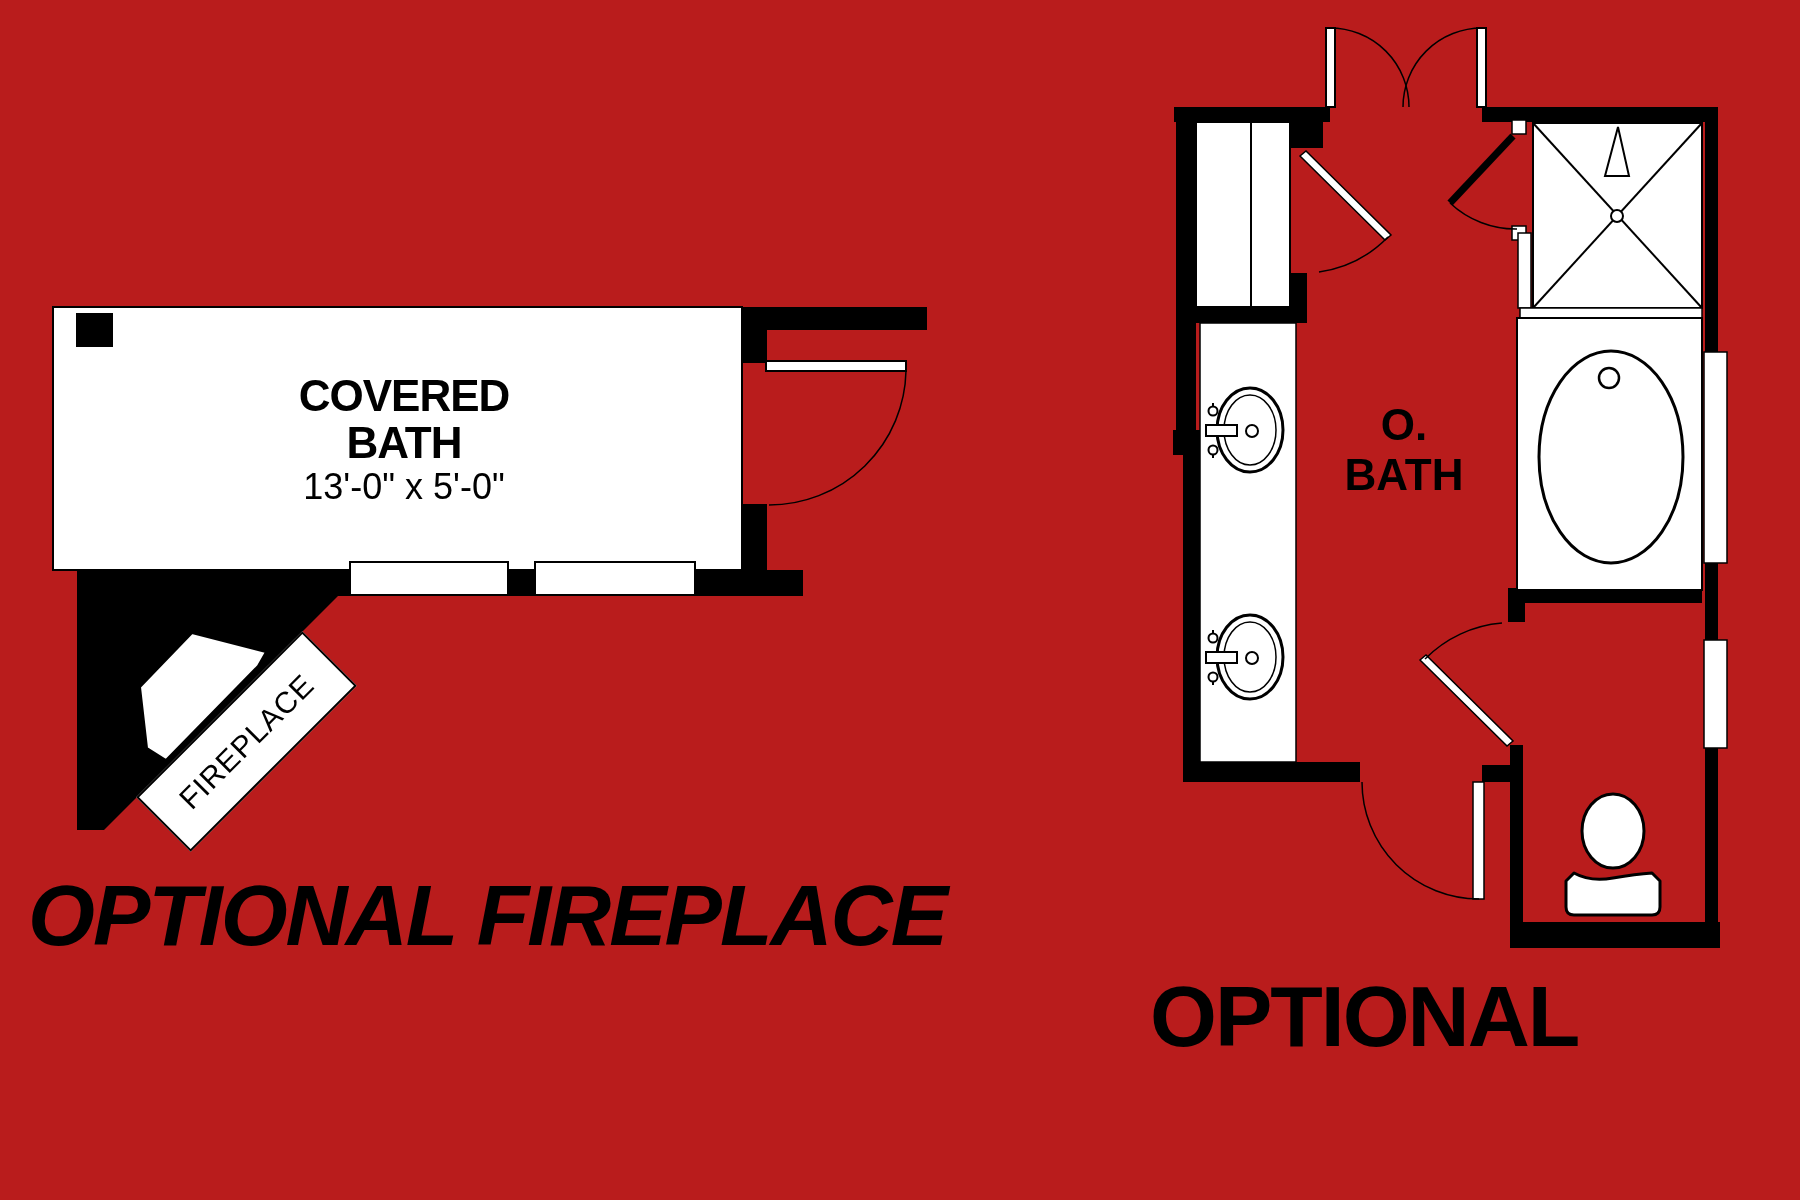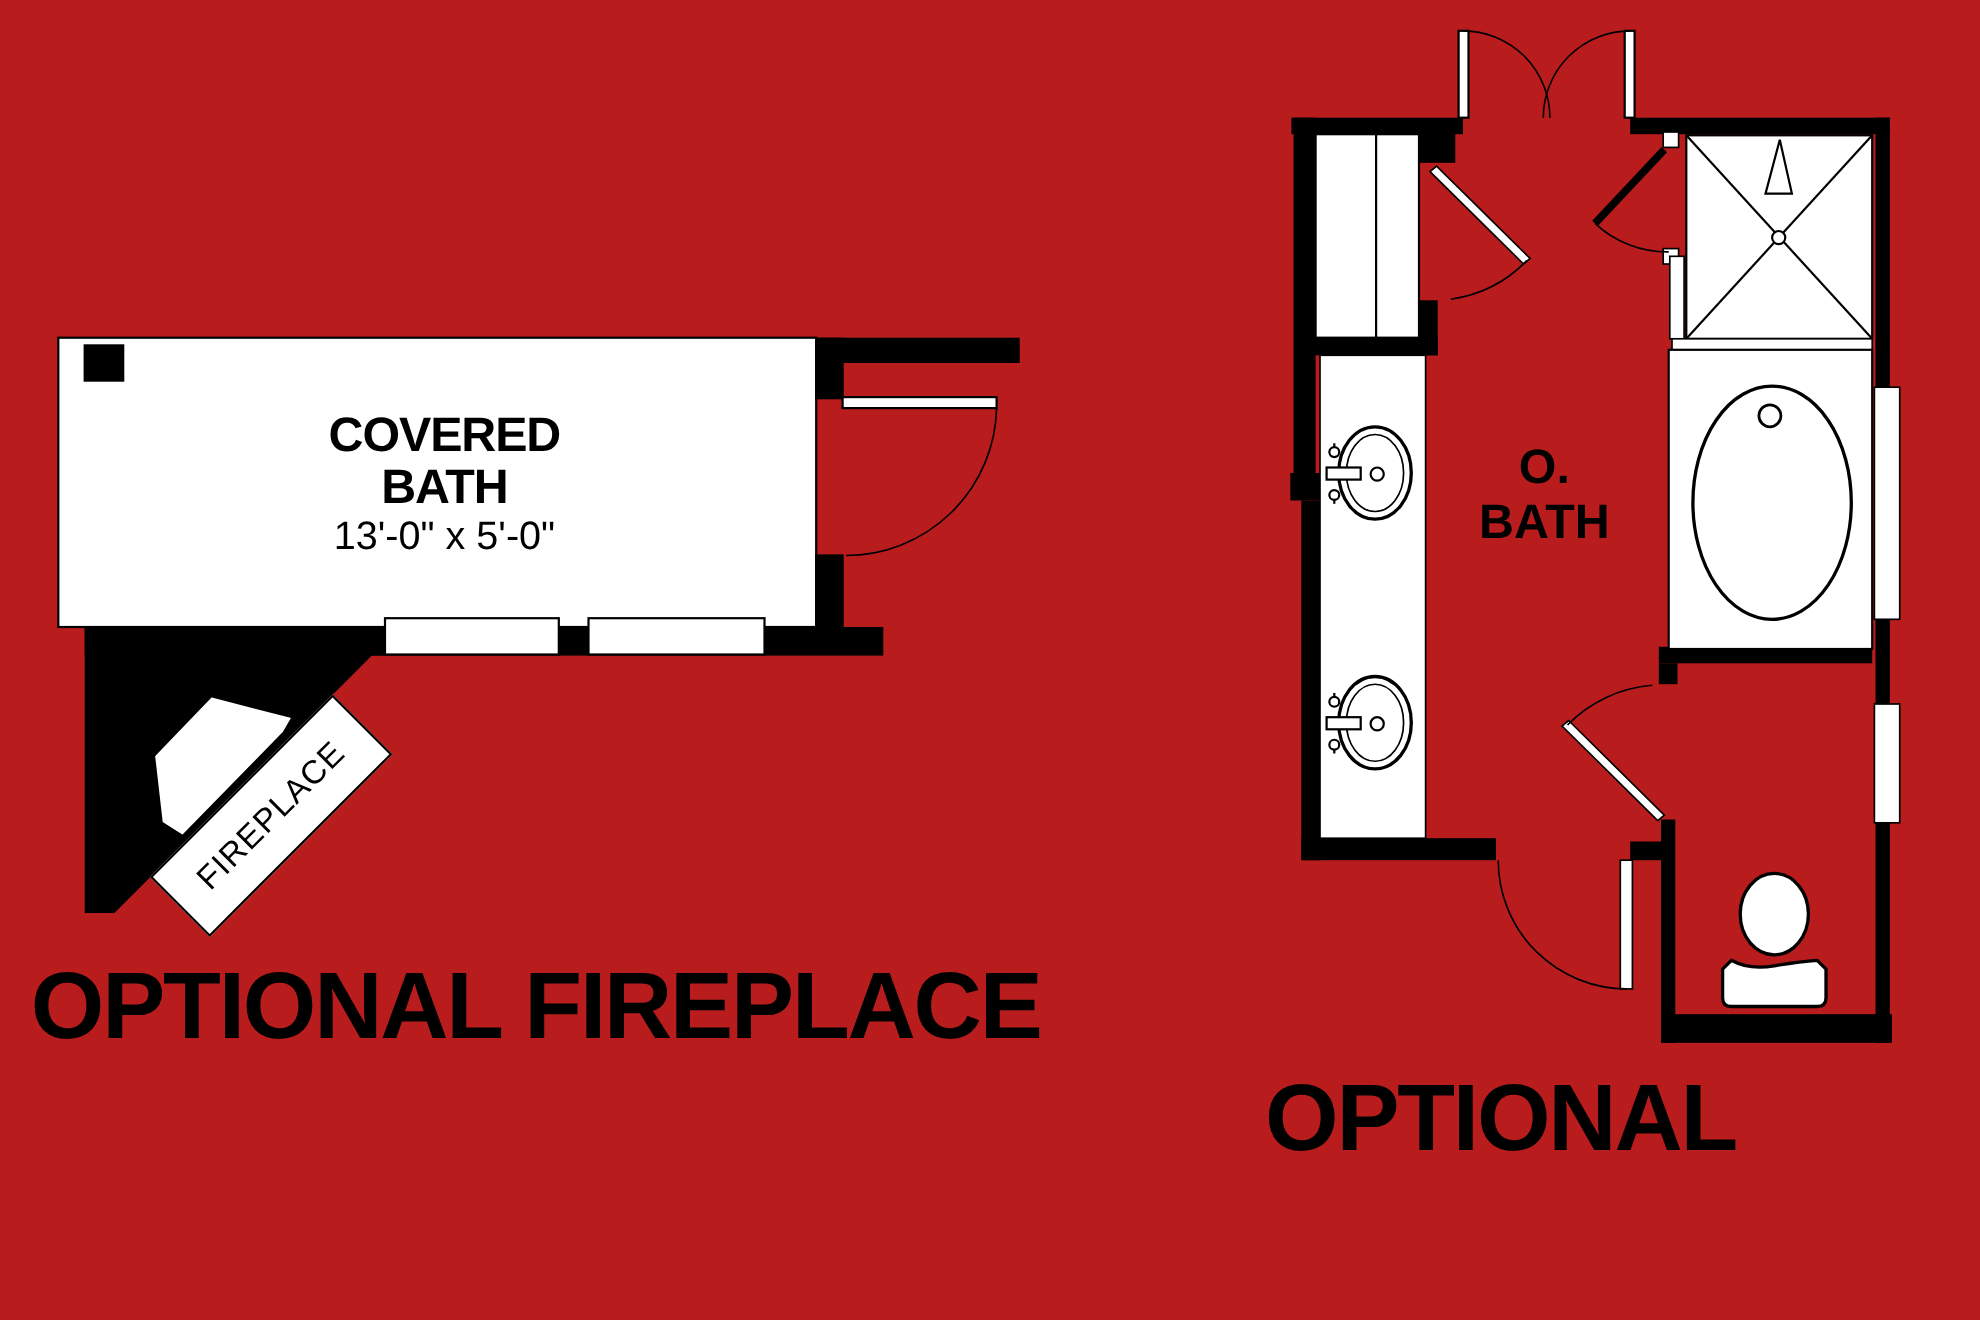--- a/index.html
+++ b/index.html
@@ -174,21 +174,21 @@
   <div class="txt room-label" style="left:254px;top:372px;width:300px;">
     <div>COVERED</div>
     <div>BATH</div>
     <div class="room-dims">13'-0" x 5'-0"</div>
   </div>
 
   <div id="fireplace-label-box">
     <span>FIREPLACE</span>
   </div>
 
-  <div class="txt figure-title" style="left:28px;top:870px;">OPTIONAL FIREPLACE</div>
+  <div class="txt figure-title" style="left:28px;top:870px;font-style:italic;">OPTIONAL FIREPLACE</div>
 
   <div class="txt bath-label" style="left:1304px;top:400px;width:200px;">
     <div>O.</div>
     <div>BATH</div>
   </div>
 
   <div class="txt figure-title" style="left:1150px;top:971px;width:600px;text-align:left;">
     <div>OPTIONAL</div>
   </div>
 

